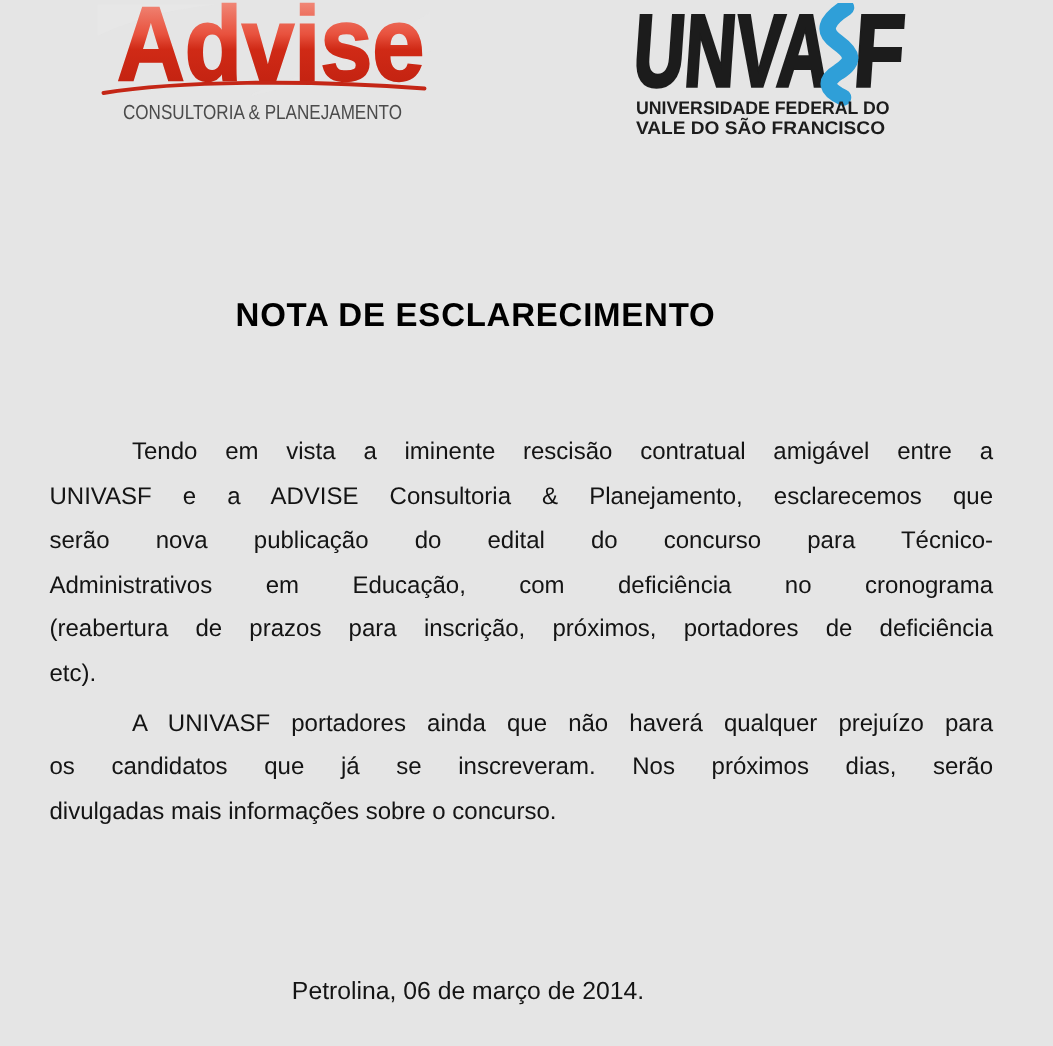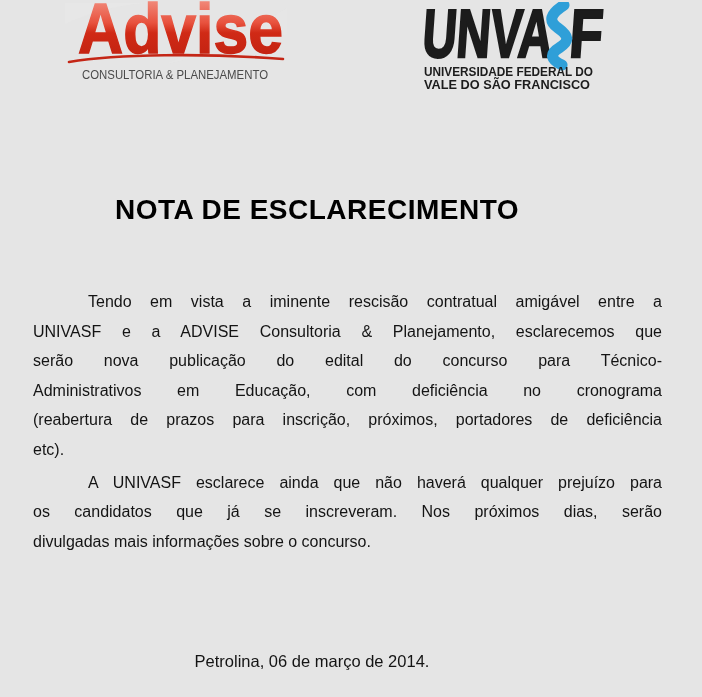--- a/index.html
+++ b/index.html
@@ -14,21 +14,21 @@
 
   
   .advise-logo { position: absolute; left: 65px; top: 0px; width: 222px; height: 86px; }
   .univasf-logo { position: absolute; left: 423px; top: 2px; width: 185px; height: 89px; }
   .logo-svg { display: block; width: 100%; height: 100%; }
 
   
   .doc-title {
     position: absolute; left: 0; top: 193px; width: 634px;
     text-align: center;
-    font-size: 28px; line-height: 34px; font-weight: bold;
+    font-size: 22px; line-height: 34px; font-weight: bold;
     letter-spacing: 0.5px; color: #000000;
   }
 
   
   .body-text {
     position: absolute; left: 33px; top: 287px; width: 629px;
     font-size: 16px; line-height: 29.6px; color: #141414;
   }
   .para { margin: 0; padding: 0; }
   .para + .para { margin-top: 3px; }
@@ -87,21 +87,21 @@
   <div class="body-text">
     <p class="para">
       <span class="line first">Tendo em vista a iminente rescisão contratual amigável entre a</span>
       <span class="line">UNIVASF e a ADVISE Consultoria &amp; Planejamento, esclarecemos que</span>
       <span class="line">serão nova publicação do edital do concurso para Técnico-</span>
       <span class="line">Administrativos em Educação, com deficiência no cronograma</span>
       <span class="line">(reabertura de prazos para inscrição, próximos, portadores de deficiência</span>
       <span class="line last">etc).</span>
     </p>
     <p class="para">
-      <span class="line first">A UNIVASF esclarece ainda que não haverá qualquer prejuízo para</span>
+      <span class="line first">A UNIVASF portadores ainda que não haverá qualquer prejuízo para</span>
       <span class="line">os candidatos que já se inscreveram. Nos próximos dias, serão</span>
       <span class="line last">divulgadas mais informações sobre o concurso.</span>
     </p>
   </div>
 
   <div class="date-line">Petrolina, 06 de março de 2014.</div>
 
 </div>
 
 </body></html>

